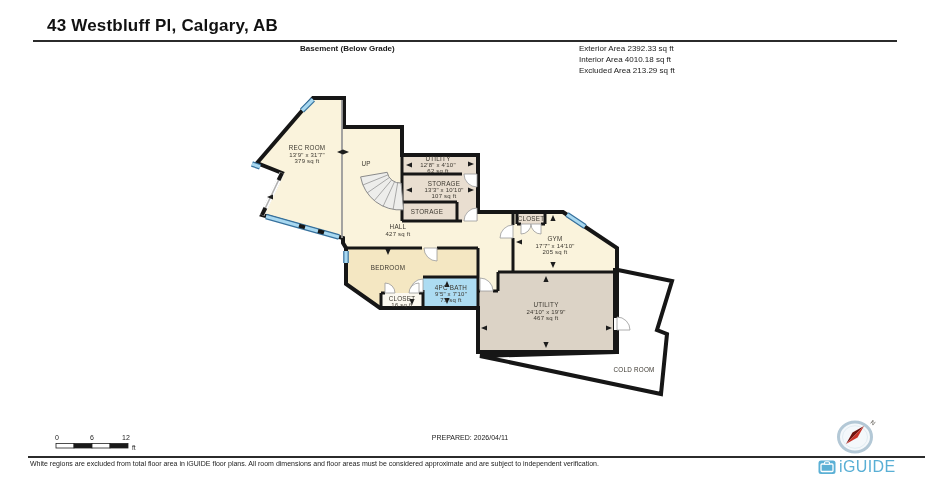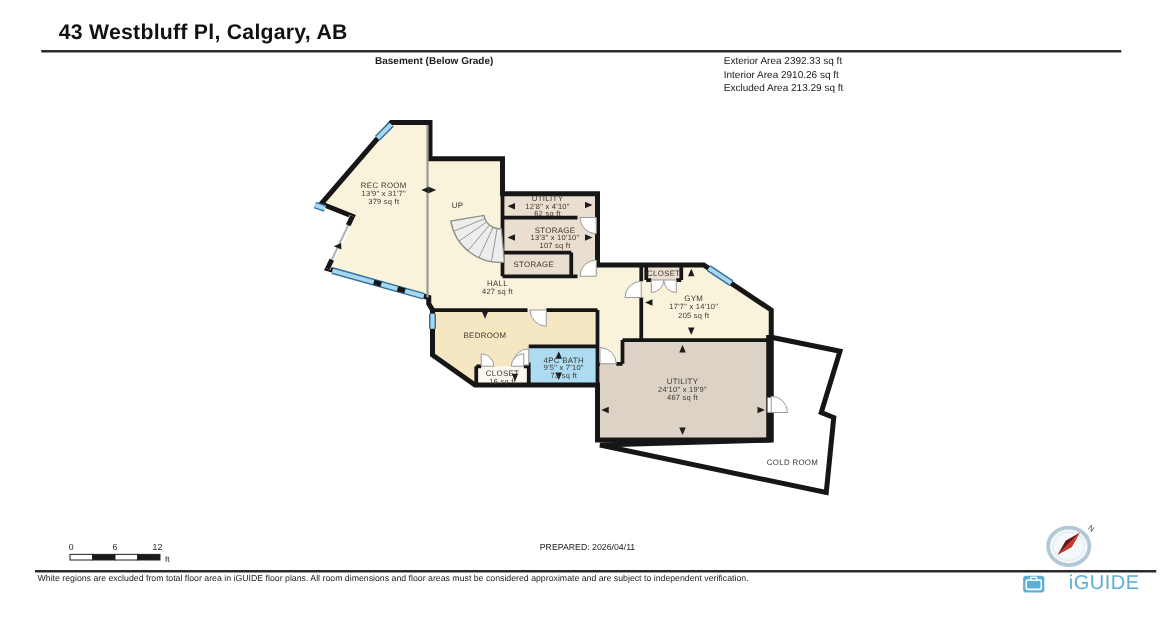--- a/index.html
+++ b/index.html
@@ -8,38 +8,38 @@
   .hdr-title{position:absolute;top:16px;left:0;right:0;text-align:left;
              font-size:17px;font-weight:bold;letter-spacing:.2px;margin-left:47px;}
   .rule{position:absolute;background:#2b2b2b;height:1.5px;}
   .rule-top{top:40px;left:33px;width:864px;}
   .rule-bottom{top:456px;left:28px;width:897px;}
   .floor-label{position:absolute;top:44px;left:300px;width:198px;
                font-size:8px;font-weight:bold;color:#1a1a1a;}
   .areas{position:absolute;top:44px;left:534px;font-size:8px;line-height:10.8px;color:#1a1a1a;margin-left:45px;}
   .plan-svg{position:absolute;top:0;left:0;}
   .foot-text{position:absolute;top:460px;left:30px;font-size:7px;color:#222;}
-  .logo{position:absolute;top:458px;left:818px;display:flex;align-items:center;gap:19px;}
+  .logo{position:absolute;top:458px;left:818px;display:flex;align-items:center;gap:3px;}
   .logo-word{font-size:16px;color:#59AFD5;letter-spacing:.4px;}
   .rlabel{font-size:6.3px;fill:#3B372F;letter-spacing:.25px;}
   .rsub{font-size:6px;fill:#3B372F;letter-spacing:.2px;}
   .small7{font-size:7px;fill:#222;}
   .small65{font-size:6.5px;fill:#222;}
 </style>
 </head>
 <body>
 
 <div class="page">
 
   <div class="hdr-title">43 Westbluff Pl, Calgary, AB</div>
   <div class="rule rule-top"></div>
   <div class="floor-label">Basement (Below Grade)</div>
   <div class="areas">
     <div>Exterior Area 2392.33 sq ft</div>
-    <div>Interior Area 2910.26 sq ft</div>
+    <div>Interior Area 4010.18 sq ft</div>
     <div>Excluded Area 213.29 sq ft</div>
   </div>
 
   <svg class="plan-svg" width="930" height="500" viewBox="0 0 930 500">
 
     <path d="M313,98 L344,98 L344,127 L402,127 L402,155 L478,155 L478,212 L563,212 L617,248 L617,352 L478,352 L478,308 L380,308 L346,284 L346,248 L343,243 L343,238 L262,215 L282,173 L257,163 Z" fill="#FAF3DC"></path>
 
     <rect x="402" y="155" width="76" height="66" fill="#E9DED0"></rect>
     <path d="M346,248 L478,248 L478,277 L423,277 L423,293 L381,293 L381,307 L346,284 Z" fill="#F4E7C2"></path>
     <rect x="381" y="293" width="42" height="15" fill="#FBF8EF"></rect>

